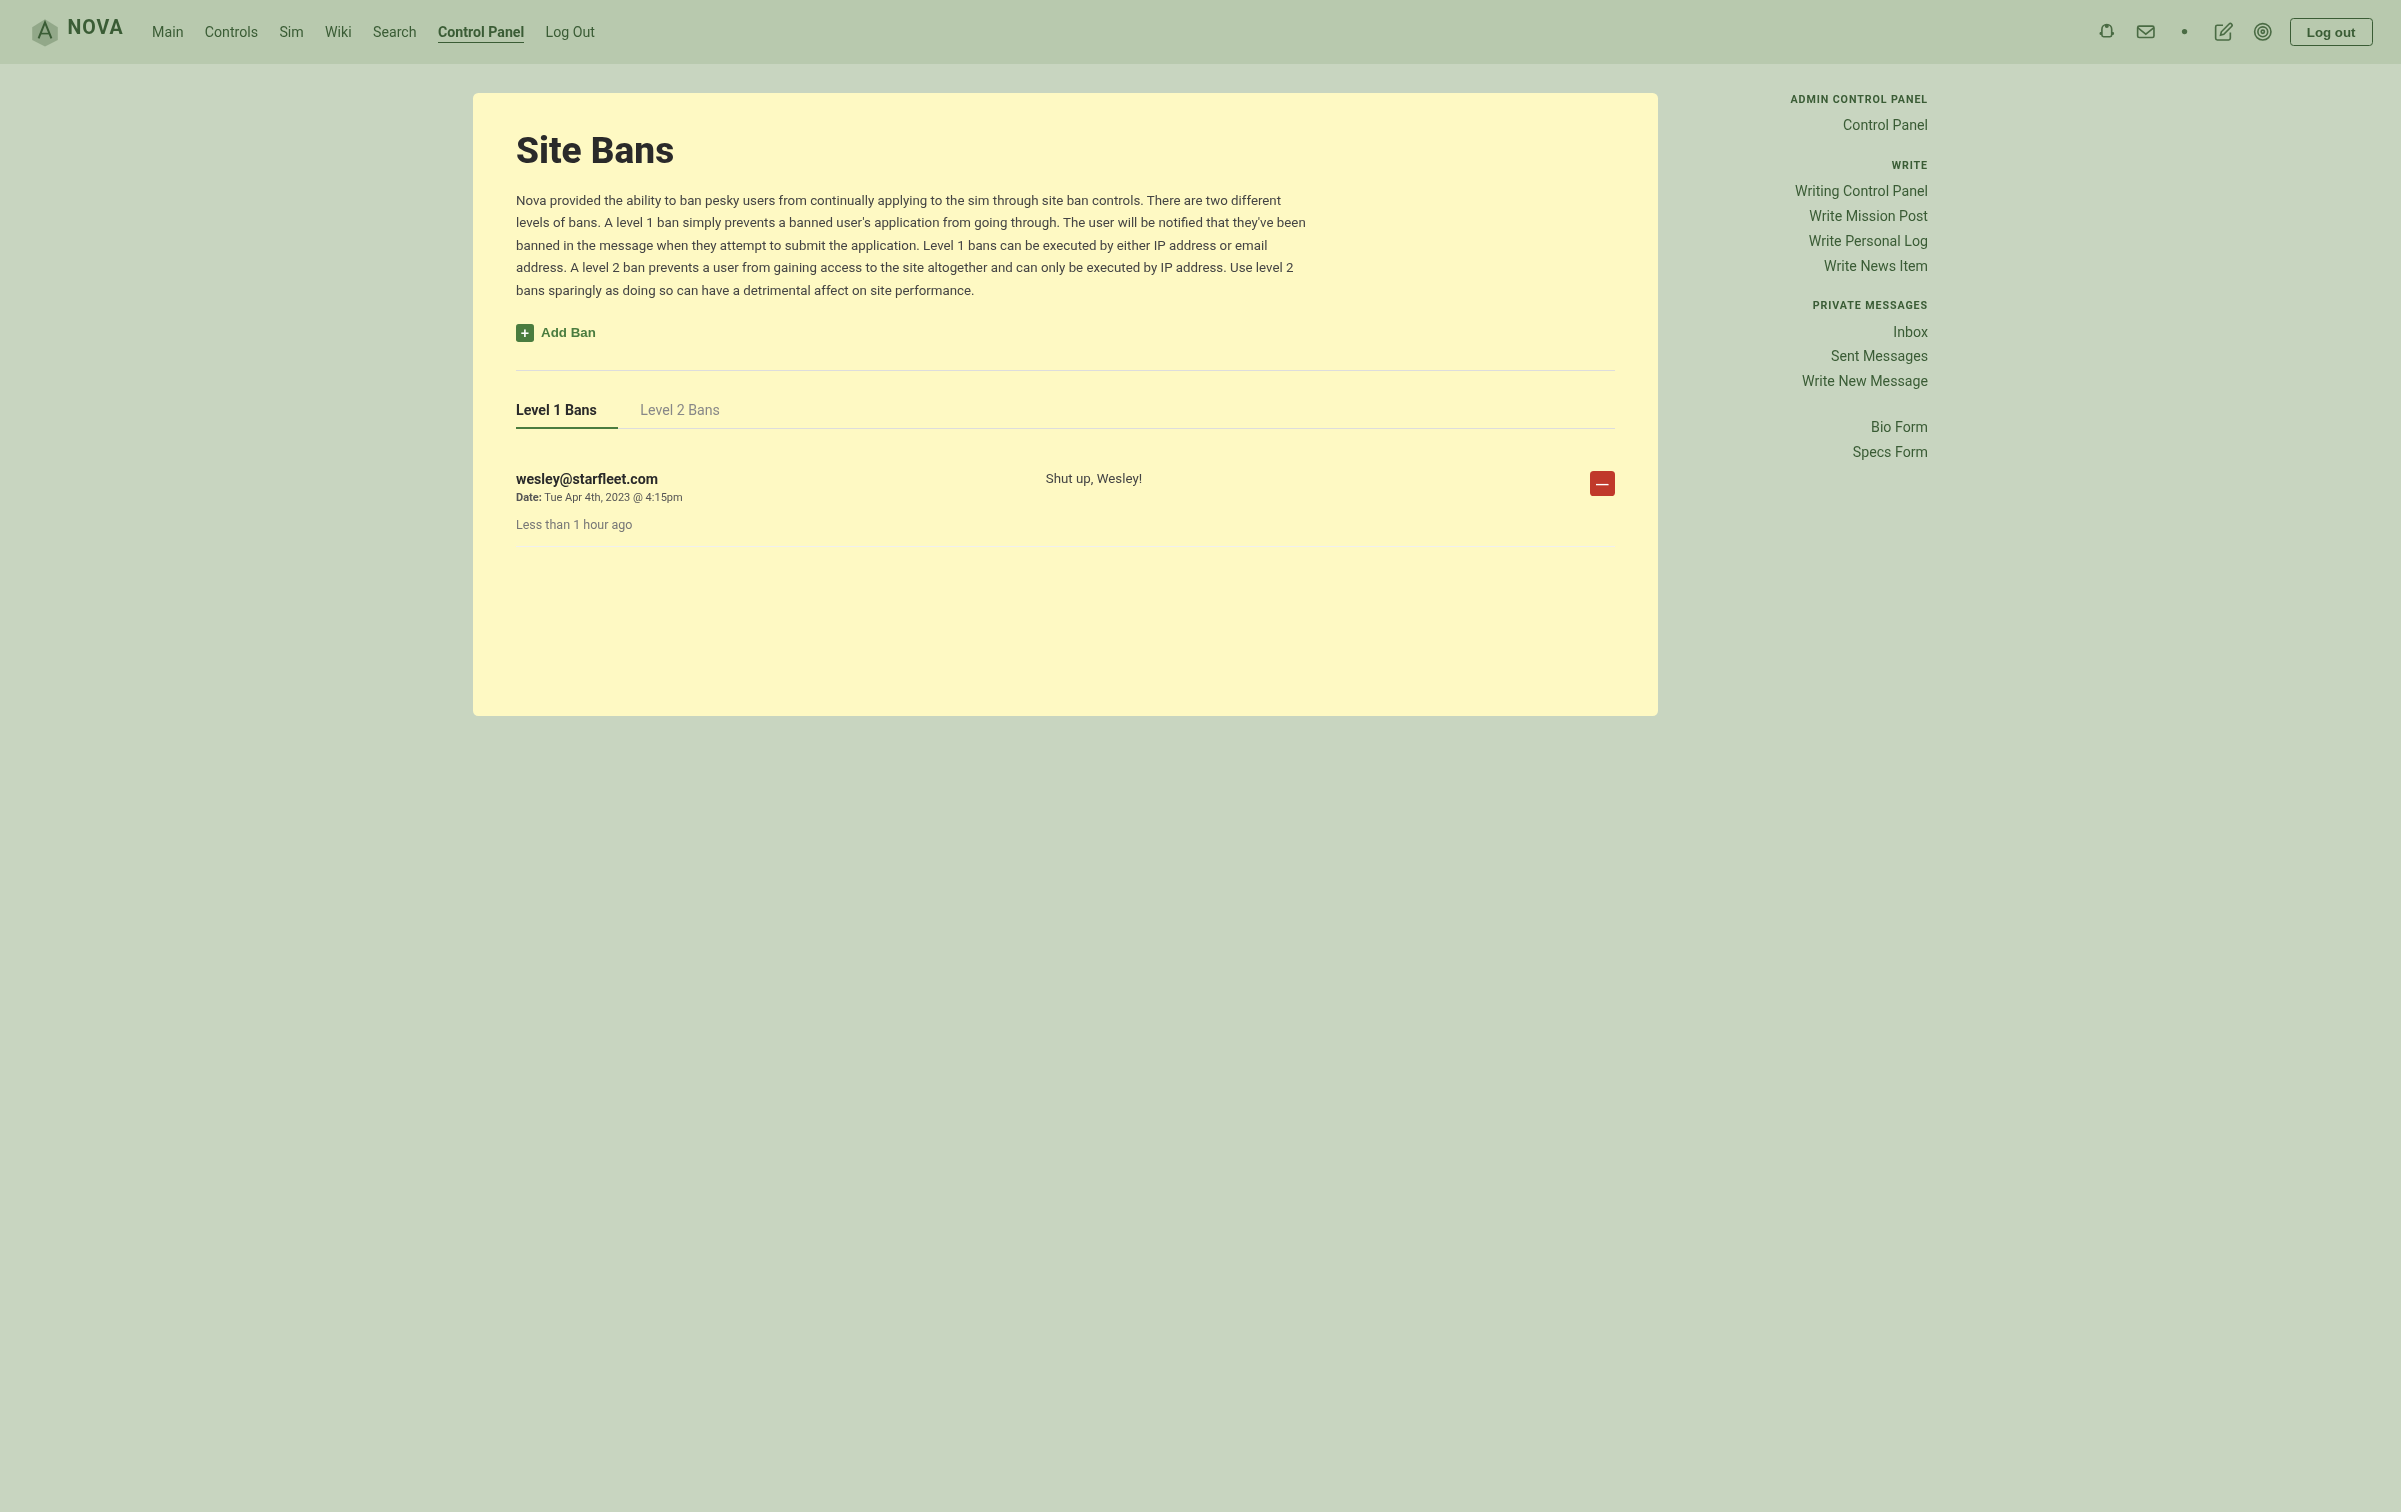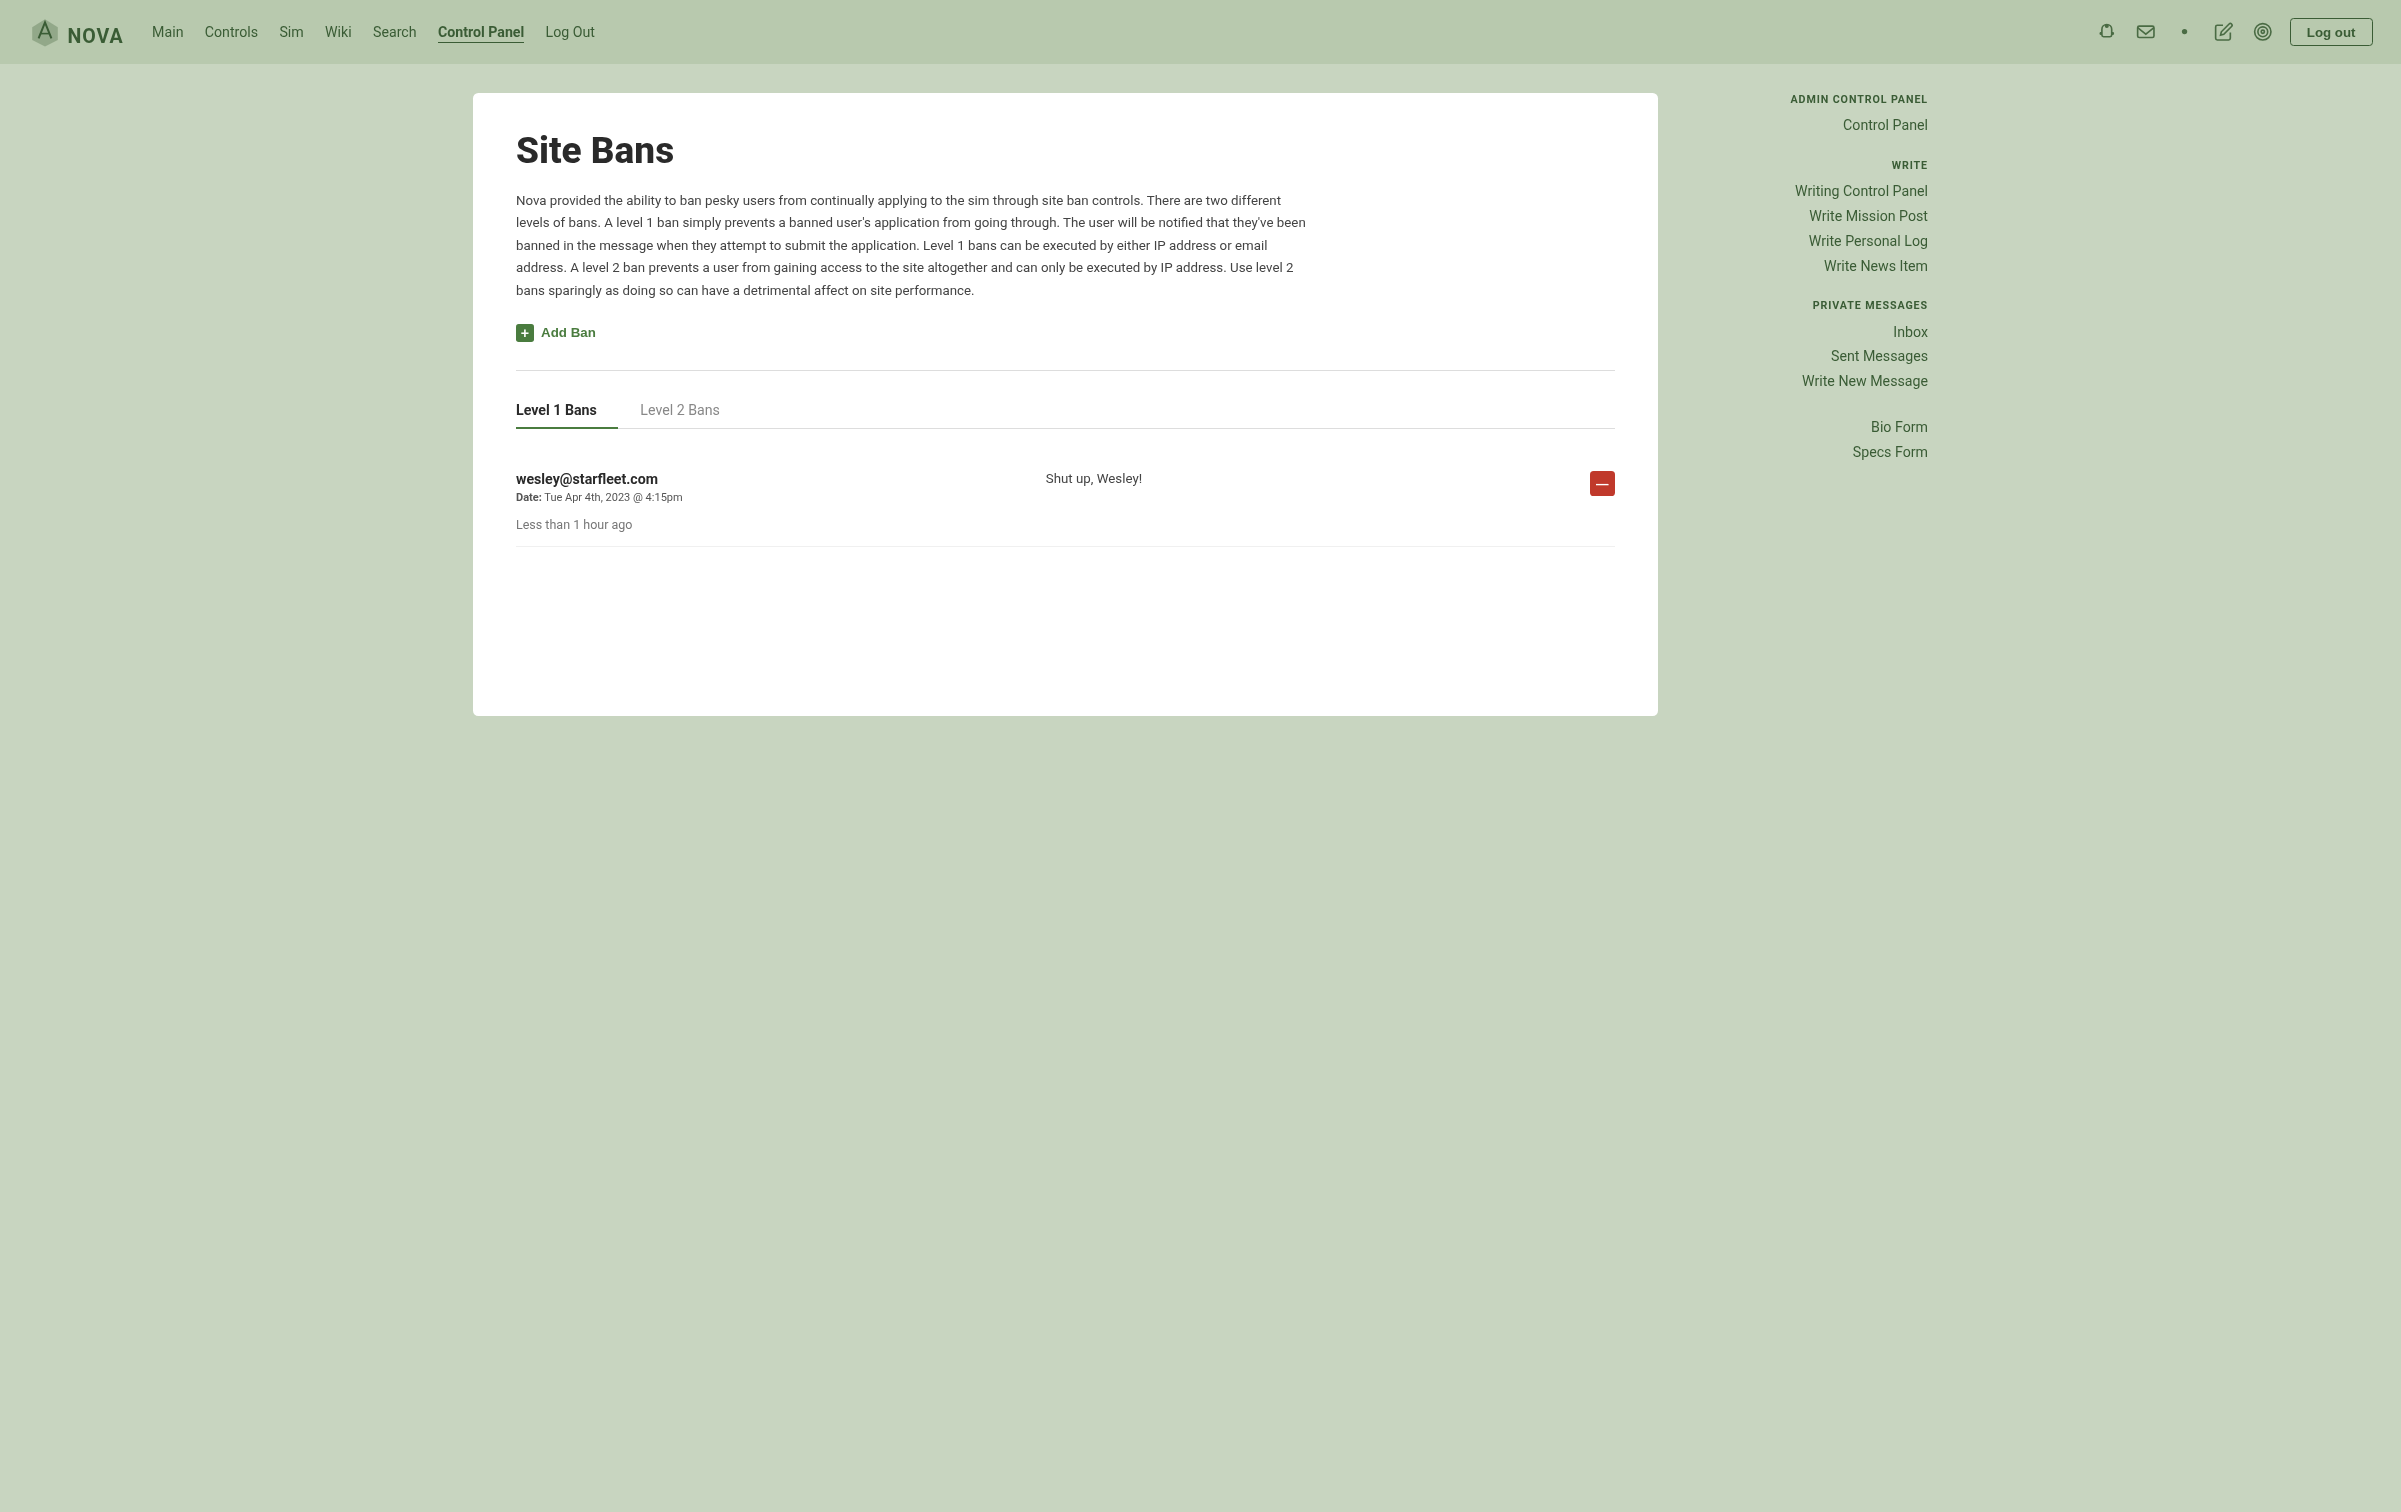--- a/index.html
+++ b/index.html
@@ -18,21 +18,21 @@
       height: 64px;
       justify-content: space-between;
     }
     .navbar-left {
       display: flex;
       align-items: center;
       gap: 28.5px;
     }
     .logo {
       display: flex;
-      align-items: flex-end;
+      align-items: flex-start;
       gap: 7.1px;
       font-weight: 700;
       font-size: 19.6px;
       color: #3a5c35;
       letter-spacing: 0.9px;
     }
     .logo-icon {
       width: 32px;
       height: 32px;
     }
@@ -84,21 +84,21 @@
       display: flex;
       padding: 28.5px 28.5px 28.5px 28.5px;
       gap: 21.3px;
       max-width: 1512px;
       margin: 0 auto;
     }
 
     
     .main-content {
       flex: 1;
-      background: #ffffff;
+      background: #fef9c3;
       border-radius: 5.3px;
       padding: 36px 43px;
       min-height: 623px;
     }
     .page-title {
       font-size: 37px;
       font-weight: 800;
       color: #2a2a2a;
       margin-bottom: 18px;
     }

